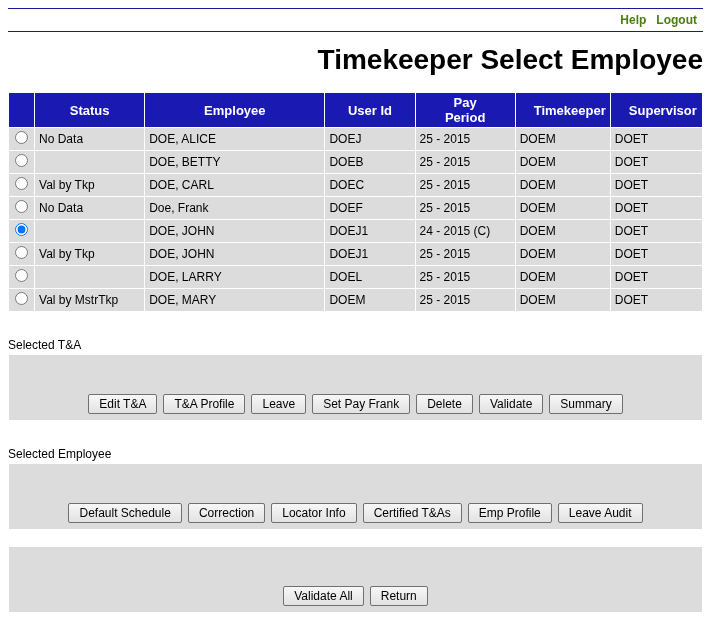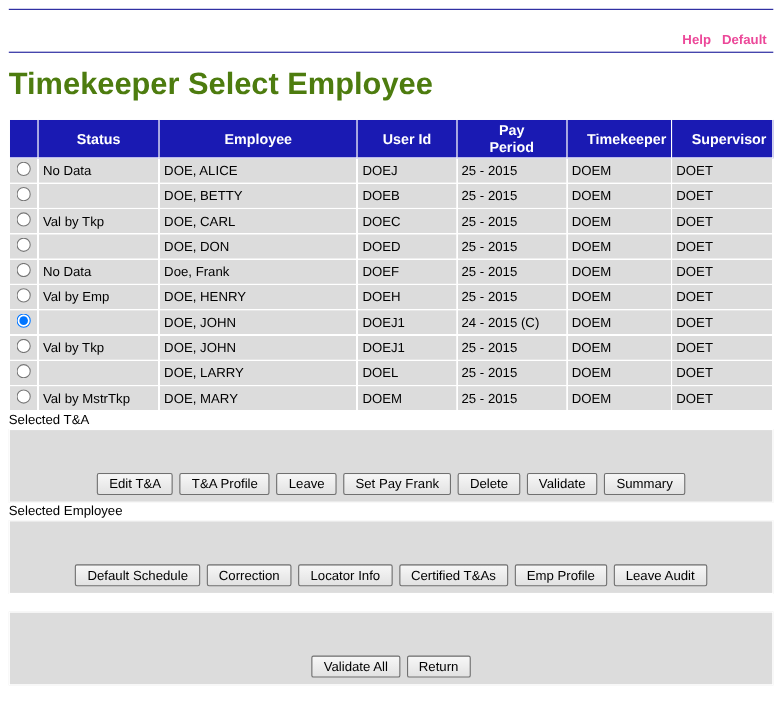--- a/index.html
+++ b/index.html
@@ -17,31 +17,31 @@
       border-top: 1px solid #1a1a99;
       margin: 0;
     }
     .top-links {
       display: flex;
       justify-content: flex-end;
       padding: 4px 6px;
       gap: 10px;
     }
     .top-links a {
-      color: #ec4899;
+      color: #4d7c0f;
       font-weight: bold;
       text-decoration: none;
       font-size: 12px;
-      margin-top: 16px;
     }
     .page-title {
-      color: #4d7c0f;
+      color: #000000;
       font-size: 28px;
       font-weight: bold;
       margin: 12px 0 16px 0;
+      text-align: right;
     }
     table.data-table {
       border-collapse: collapse;
       width: 100%;
       table-layout: fixed;
     }
     table.data-table th {
       background: #1a1ab3;
       color: #fff;
       font-weight: bold;
@@ -59,20 +59,21 @@
       overflow: hidden;
     }
     .radio-cell { width: 26px; text-align: center; }
     .status-col { width: 110px; }
     .emp-col { width: 180px; }
     .userid-col { width: 90px; }
     .pp-col { width: 100px; }
     .tk-col { width: 95px; }
     .sup-col { width: 92px; }
     .section-label {
+      margin-top: 26px;
       margin-bottom: 2px;
       font-size: 12px;
     }
     .button-bar {
       background: #dcdcdc;
       padding: 6px;
       display: flex;
       flex-wrap: wrap;
       gap: 6px;
       justify-content: center;
@@ -90,21 +91,21 @@
     }
     .spacer { height: 16px; }
     input[type=radio] { margin:0; }
   </style>
 </head>
 <body>
 
 <hr class="top-rule">
 <div class="top-links">
   <a href="#">Help</a>
-  <a href="#">Default</a>
+  <a href="#">Logout</a>
 </div>
 <hr class="top-rule">
 
 <div class="page-title">Timekeeper Select Employee</div>
 
 <table class="data-table">
   <colgroup>
     <col class="radio-cell">
       <col class="status-col">
       <col class="emp-col">
@@ -147,41 +148,23 @@
         <td class="radio-cell"><input type="radio" name="emp-select" style=""></td>
         <td>Val by Tkp</td>
         <td>DOE, CARL</td>
         <td>DOEC</td>
         <td>25 - 2015</td>
         <td>DOEM</td>
         <td>DOET</td>
       </tr>
       <tr>
         <td class="radio-cell"><input type="radio" name="emp-select" style=""></td>
-        <td></td>
-        <td>DOE, DON</td>
-        <td>DOED</td>
-        <td>25 - 2015</td>
-        <td>DOEM</td>
-        <td>DOET</td>
-      </tr>
-      <tr>
-        <td class="radio-cell"><input type="radio" name="emp-select" style=""></td>
         <td>No Data</td>
         <td>Doe, Frank</td>
         <td>DOEF</td>
-        <td>25 - 2015</td>
-        <td>DOEM</td>
-        <td>DOET</td>
-      </tr>
-      <tr>
-        <td class="radio-cell"><input type="radio" name="emp-select" style=""></td>
-        <td>Val by Emp</td>
-        <td>DOE, HENRY</td>
-        <td>DOEH</td>
         <td>25 - 2015</td>
         <td>DOEM</td>
         <td>DOET</td>
       </tr>
       <tr>
         <td class="radio-cell"><input type="radio" name="emp-select" checked="" style=""></td>
         <td></td>
         <td>DOE, JOHN</td>
         <td>DOEJ1</td>
         <td>24 - 2015 (C)</td>

